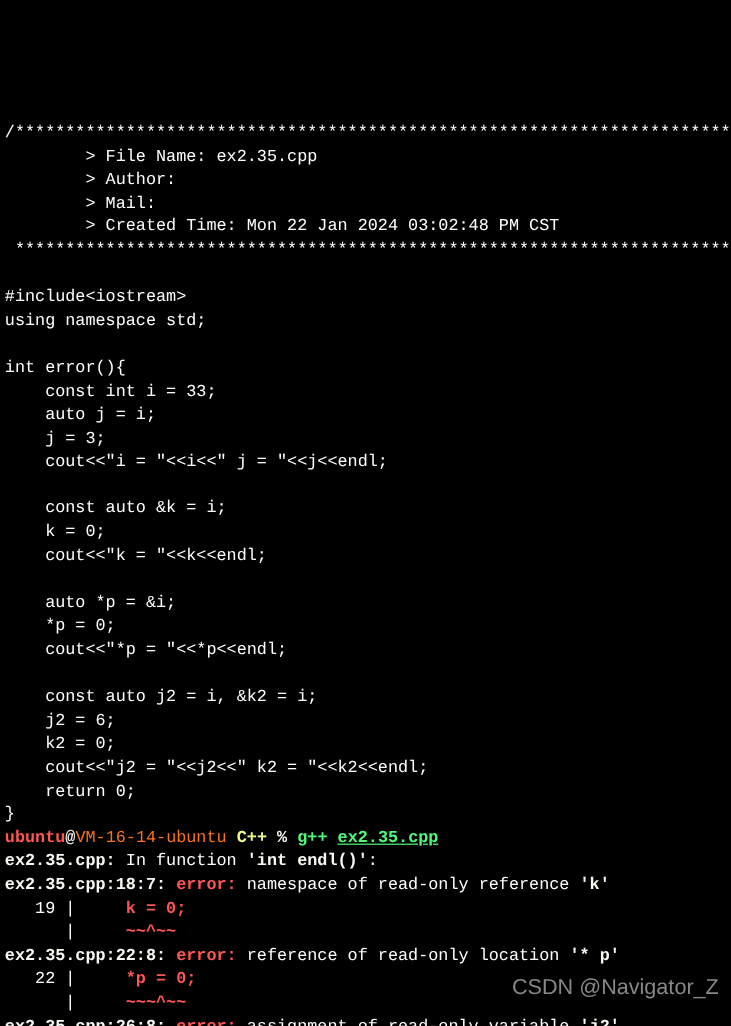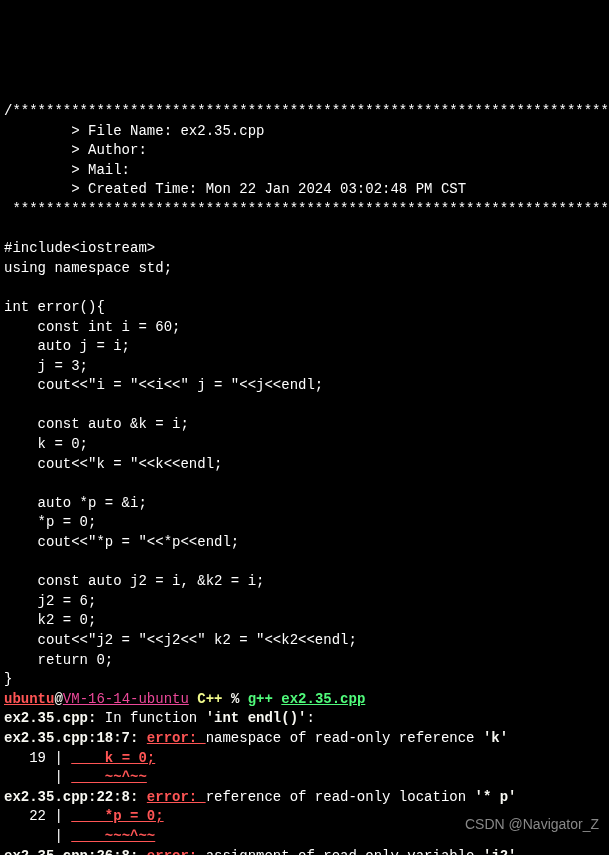--- a/index.html
+++ b/index.html
@@ -15,54 +15,54 @@
       line-height: 1.4;
       padding: 4px;
       width: 609px;
       height: 855px;
       overflow: hidden;
       white-space: pre;
     }
     .terminal {
       white-space: pre;
     }
-    .red { color: #ff5555; font-weight: bold; text-decoration: underline; }
+    .red { color: #ff5555; font-weight: bold; }
     .green { color: #50fa7b; font-weight: bold; }
     .yellow { color: #f1fa8c; font-weight: bold; }
-    .blue { color: #ec4899; text-decoration: underline; }
+    .blue { color: #f97316; }
     .white { color: #f8f8f2; font-weight: bold; }
     .bold { font-weight: bold; }
     .underline { text-decoration: underline; }
     .watermark {
       position: absolute;
       bottom: 20px;
       right: 10px;
       color: #888;
-      font-size: 14px;
+      font-size: 18px;
       font-family: sans-serif;
     }
   </style>
 </head>
 <body>
 
 
 
 <div class="terminal">
 <span>/************************************************************************</span>
 <span><span>        &gt; File Name: </span><span>ex2.35.cpp</span></span>
 <span>        &gt; Author:</span>
 <span>        &gt; Mail:</span>
 <span><span>        &gt; Created Time: </span><span>Mon 22 Jan 2024 03:02:48 PM CST</span></span>
 <span> ***********************************************************************/</span>
 
 <span>#include&lt;iostream&gt;</span>
 <span>using namespace std;</span>
 
 <span>int error(){</span>
-<span>    const int i = 60;</span>
+<span>    const int i = 33;</span>
 <span>    auto j = i;</span>
 <span>    j = 3;</span>
 <span>    cout&lt;&lt;"i = "&lt;&lt;i&lt;&lt;" j = "&lt;&lt;j&lt;&lt;endl;</span>
 <span></span>
 <span>    const auto &amp;k = i;</span>
 <span>    k = 0;</span>
 <span>    cout&lt;&lt;"k = "&lt;&lt;k&lt;&lt;endl;</span>
 <span></span>
 <span>    auto *p = &amp;i;</span>
 <span>    *p = 0;</span>

